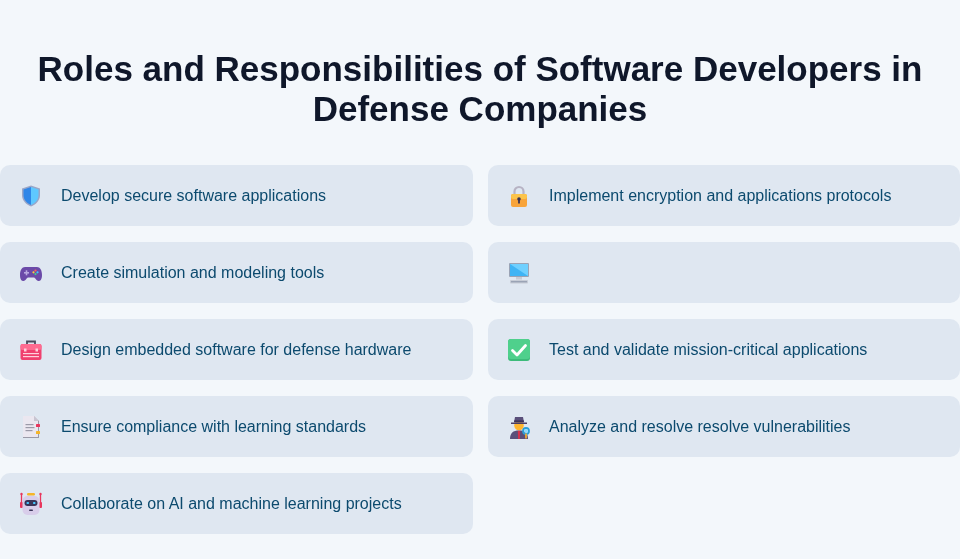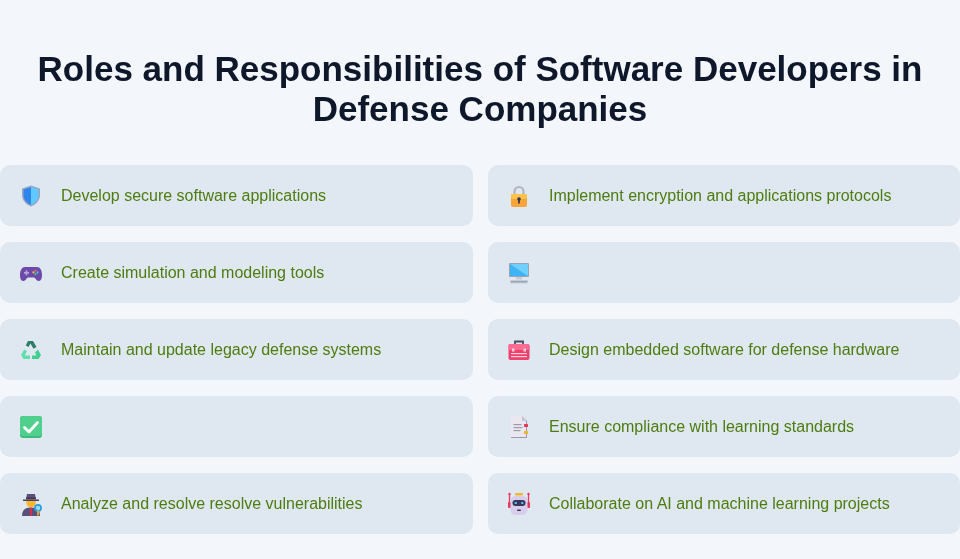--- a/index.html
+++ b/index.html
@@ -50,21 +50,21 @@
     height: 24px;
     flex: 0 0 24px;
     display: flex;
     align-items: center;
     justify-content: center;
   }
   .icon svg { width: 24px; height: 24px; display: block; }
   .label {
     margin-left: 18px;
     font-size: 16px;
-    color: #4d7c0f;
+    color: #0c4a6e;
     white-space: nowrap;
   }
 </style>
 </head>
 <body>
 
 <h1 class="page-title">Roles and Responsibilities of Software Developers in Defense Companies</h1>
 
 <div class="grid">
 
@@ -113,30 +113,20 @@
           <rect x="2" y="2" width="20" height="14" rx="1" fill="#9aa3b5"></rect>
           <rect x="3" y="3" width="18" height="12" fill="#3fb4f5"></rect>
           <path d="M3 3 H21 V15 Z" fill="#6fd0ff"></path>
           <rect x="9" y="16" width="6" height="2.5" fill="#c7ccd6"></rect>
           <rect x="3" y="19" width="18" height="3.5" rx="0.8" fill="#c7ccd6"></rect>
           <rect x="4" y="20" width="16" height="1.4" fill="#9aa3b5"></rect>
         </svg>
     </span>
   </div>
 
-  <div class="card">
-    <span class="icon">
-      <svg viewBox="0 0 24 24">
-          <path d="M9 3 H14 L17.5 9 L14.5 10.8 L11.5 5.5 L9.5 9 L6.8 7.4 Z" fill="#2e7d66"></path>
-          <path d="M18.8 11.5 L22 17 L19.5 21 H13 V17.6 L17.6 17.6 L16 14.8 Z" fill="#3fcf8e"></path>
-          <path d="M11 21 H4.5 L2 17 L5.2 11.5 L8 13.2 L5.7 17.5 H11 Z" fill="#5fe0a8"></path>
-        </svg>
-    </span>
-    <span class="label">Maintain and update legacy defense systems</span>
-  </div>
 
   <div class="card">
     <span class="icon">
       <svg viewBox="0 0 24 24">
           <path d="M8 6 V3.5 H16 V6" fill="none" stroke="#4a4d5e" stroke-width="1.8"></path>
           <rect x="1.5" y="6" width="21" height="16" rx="2" fill="#f0406e"></rect>
           <rect x="1.5" y="6" width="21" height="6" rx="2" fill="#ff6b90"></rect>
           <rect x="4" y="15" width="16" height="1.2" fill="#ffd0dc"></rect>
           <rect x="4" y="18" width="16" height="1.2" fill="#ffd0dc"></rect>
           <rect x="5" y="10.5" width="2.5" height="3" fill="#ffd0dc"></rect>
@@ -147,20 +137,21 @@
   </div>
 
   <div class="card">
     <span class="icon">
       <svg viewBox="0 0 24 24">
           <rect x="1" y="1" width="22" height="22" rx="3" fill="#3dbb7a"></rect>
           <rect x="1" y="1" width="22" height="20" rx="3" fill="#4fd08c"></rect>
           <path d="M5.5 12.5 L10 17 L18.5 7.5" fill="none" stroke="#ffffff" stroke-width="2.8" stroke-linecap="round" stroke-linejoin="round"></path>
         </svg>
     </span>
+    <span class="label">Test and validate mission-critical applications</span>
   </div>
 
   <div class="card">
     <span class="icon">
       <svg viewBox="0 0 24 24">
           <path d="M4 1 H15 L20 6 V23 H4 Z" fill="#9b9aa8"></path>
           <path d="M4 1 H15 L19 5 V22 H4 Z" fill="#ebe7f0"></path>
           <path d="M15 1 V6 H20 Z" fill="#c9c5d2"></path>
           <rect x="6.5" y="9" width="8" height="1.2" fill="#9b9aa8"></rect>
           <rect x="6.5" y="12" width="9" height="1.2" fill="#9b9aa8"></rect>

